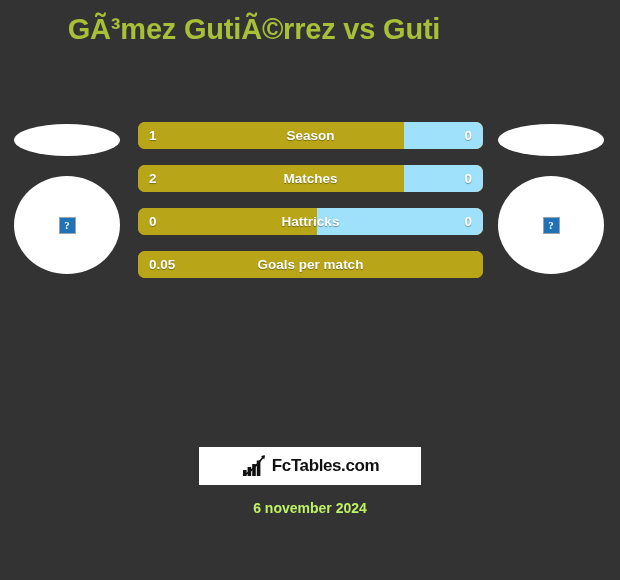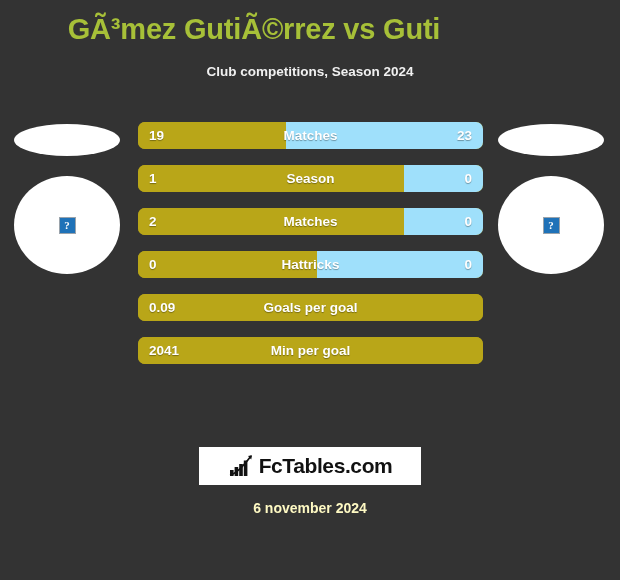--- a/index.html
+++ b/index.html
@@ -138,66 +138,58 @@
     width: 222px; height: 38px;
     background: #ffffff;
     display: flex;
     align-items: center;
     justify-content: center;
     gap: 5px;
   }
   .logo-icon { display: block; }
   .logo-text {
     color: #111111;
-    font-size: 21px;
+    font-size: 17px;
     font-weight: bold;
     letter-spacing: -0.4px;
     line-height: 22px;
   }
   .date {
     position: absolute;
     left: 0; top: 500px;
     width: 620px;
     text-align: center;
-    color: #fef9c3;
+    color: #bef264;
     font-size: 14px;
     font-weight: bold;
   }
 </style>
 </head>
 <body>
 
 <div class="page">
 
   <div class="title">GÃ³mez GutiÃ©rrez vs Guti</div>
-  <div class="subtitle">Club competitions, Season 2024</div>
 
   <div class="player left">
     <div class="ellipse-top"></div>
     <div class="ellipse-body">
       <div class="broken-img">?</div>
     </div>
   </div>
 
   <div class="player right">
     <div class="ellipse-top"></div>
     <div class="ellipse-body">
       <div class="broken-img">?</div>
     </div>
   </div>
 
   <div class="bars" id="bars">
       <div class="bar-row">
-        <div class="bar-fill-left" style="width: 43%; background: rgb(185, 166, 24);"></div>
-        <div class="bar-fill-right" style="width: 57%; background: rgb(159, 224, 251);"></div>
-        <div class="bar-val home">19</div>
-        <div class="bar-val away">23</div>
-        <div class="bar-label">Matches</div>
-      </div>
-      <div class="bar-row">
         <div class="bar-fill-left" style="width: 77%; background: rgb(185, 166, 24);"></div>
         <div class="bar-fill-right" style="width: 23%; background: rgb(159, 224, 251);"></div>
         <div class="bar-val home">1</div>
         <div class="bar-val away">0</div>
         <div class="bar-label">Season</div>
       </div>
       <div class="bar-row">
         <div class="bar-fill-left" style="width: 77%; background: rgb(185, 166, 24);"></div>
         <div class="bar-fill-right" style="width: 23%; background: rgb(159, 224, 251);"></div>
         <div class="bar-val home">2</div>
@@ -206,27 +198,22 @@
       </div>
       <div class="bar-row">
         <div class="bar-fill-left" style="width: 52%; background: rgb(185, 166, 24);"></div>
         <div class="bar-fill-right" style="width: 48%; background: rgb(159, 224, 251);"></div>
         <div class="bar-val home">0</div>
         <div class="bar-val away">0</div>
         <div class="bar-label">Hattricks</div>
       </div>
       <div class="bar-row">
         <div class="bar-fill-left" style="width: 100%; background: rgb(185, 166, 24);"></div>
-        <div class="bar-val home">0.09</div>
-        <div class="bar-label">Goals per goal</div>
-      </div>
-      <div class="bar-row">
-        <div class="bar-fill-left" style="width: 100%; background: rgb(185, 166, 24);"></div>
-        <div class="bar-val home">2041</div>
-        <div class="bar-label">Min per goal</div>
+        <div class="bar-val home">0.05</div>
+        <div class="bar-label">Goals per match</div>
       </div>
     </div>
 
   <div class="logo-box">
     <svg class="logo-icon" width="26" height="24" viewBox="0 0 26 24">
       <path d="M2 21 C7 20 14 14 23 2" stroke="#111111" stroke-width="1.7" fill="none"></path>
       <path d="M20 2 L24 1.2 L23.2 5.4 Z" fill="#111111"></path>
       <rect x="2" y="16" width="3.6" height="6" fill="#111111"></rect>
       <rect x="6.6" y="13" width="3.6" height="9" fill="#111111"></rect>
       <rect x="11.2" y="10" width="3.6" height="12" fill="#111111"></rect>

